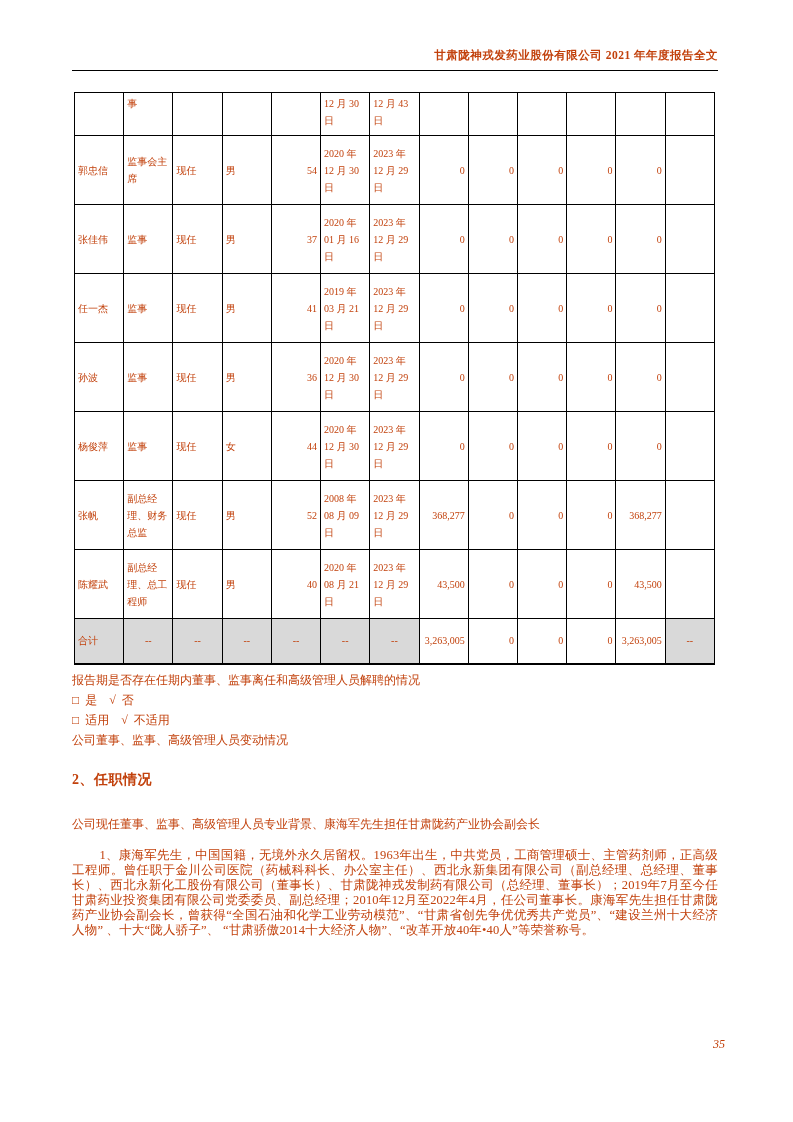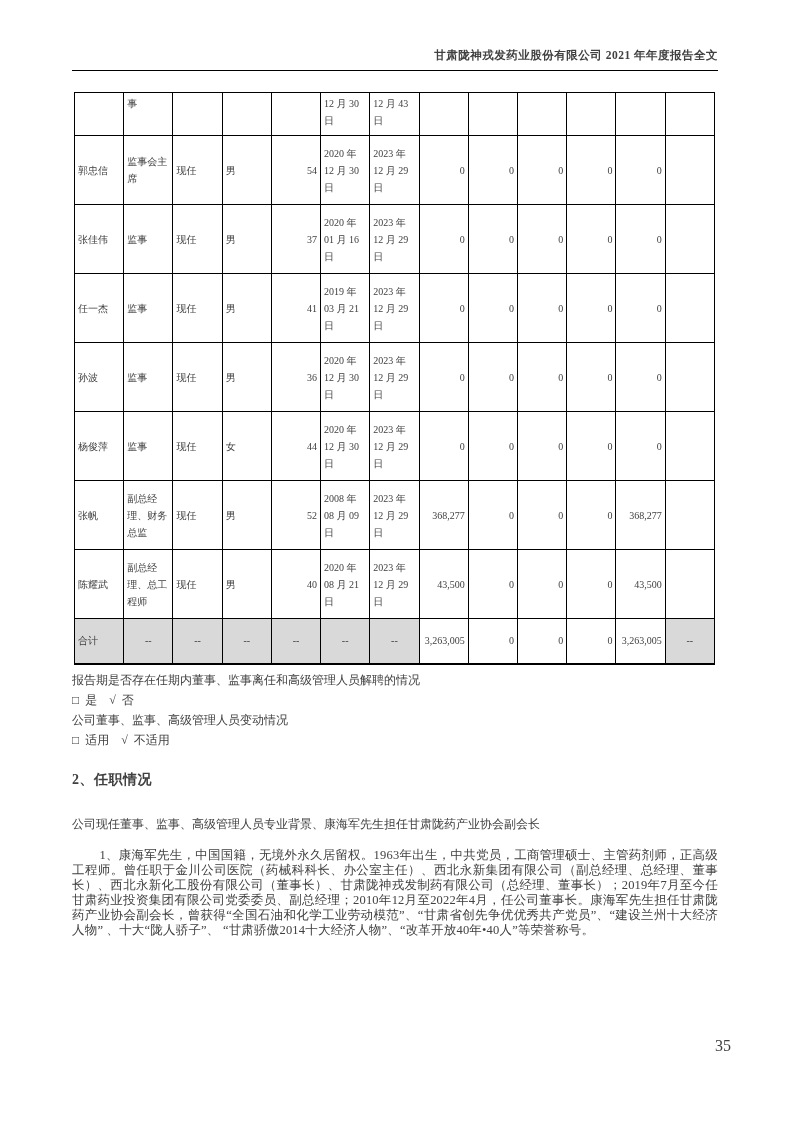--- a/index.html
+++ b/index.html
@@ -3,21 +3,21 @@
 <meta charset="utf-8">
 <style>
   * { margin: 0; padding: 0; box-sizing: border-box; }
   html, body { background: #ffffff; }
   .page {
     position: relative;
     width: 793px;
     height: 1070px;
     background: #ffffff;
     font-family: "Liberation Serif", "DejaVu Serif", serif;
-    color: #404040;
+    color: #c2410c;
     overflow: hidden;
   }
   .content {
     position: absolute;
     left: 72px;
     top: 0;
     width: 646px;
   }
   .page-header {
     padding-top: 48px;
@@ -87,22 +87,23 @@
     margin-top: 15px;
     font-size: 12.5px;
     line-height: 15px;
     text-align: justify;
     text-indent: 2.2em;
     letter-spacing: 0.2px;
   }
   .page-number {
     position: absolute;
     top: 1037px;
-    right: 62px;
-    font-size: 16px;
+    right: 68px;
+    font-size: 12px;
+    font-style: italic;
   }
 </style>
 </head>
 <body>
 
 <div class="page">
   <div class="content">
 
     <div class="page-header">
       <div class="header-title">甘肃陇神戎发药业股份有限公司 2021 年年度报告全文</div>
@@ -261,24 +262,24 @@
             <td class="shaded">--</td>
           </tr>
         </tbody>
     </table>
 
     <div class="notes">
       <p class="note">报告期是否存在任期内董事、监事离任和高级管理人员解聘的情况</p>
       <p class="note">
         <span class="marker">□</span><span class="opt-label">是</span><span class="marker">√</span><span class="opt-label">否</span>
       </p>
-      <p class="note">公司董事、监事、高级管理人员变动情况</p>
       <p class="note">
         <span class="marker">□</span><span class="opt-label">适用</span><span class="marker">√</span><span class="opt-label">不适用</span>
       </p>
+      <p class="note">公司董事、监事、高级管理人员变动情况</p>
     </div>
 
     <h2 class="section-heading">2、任职情况</h2>
 
     <p class="section-intro">公司现任董事、监事、高级管理人员专业背景、康海军先生担任甘肃陇药产业协会副会长</p>
 
     <p class="section-paragraph">1、康海军先生，中国国籍，无境外永久居留权。1963年出生，中共党员，工商管理硕士、主管药剂师，正高级工程师。曾任职于金川公司医院（药械科科长、办公室主任）、西北永新集团有限公司（副总经理、总经理、董事长）、西北永新化工股份有限公司（董事长）、甘肃陇神戎发制药有限公司（总经理、董事长）；2019年7月至今任甘肃药业投资集团有限公司党委委员、副总经理；2010年12月至2022年4月，任公司董事长。康海军先生担任甘肃陇药产业协会副会长，曾获得“全国石油和化学工业劳动模范”、“甘肃省创先争优优秀共产党员”、“建设兰州十大经济人物” 、十大“陇人骄子”、 “甘肃骄傲2014十大经济人物”、“改革开放40年•40人”等荣誉称号。</p>
 
   </div>
 

